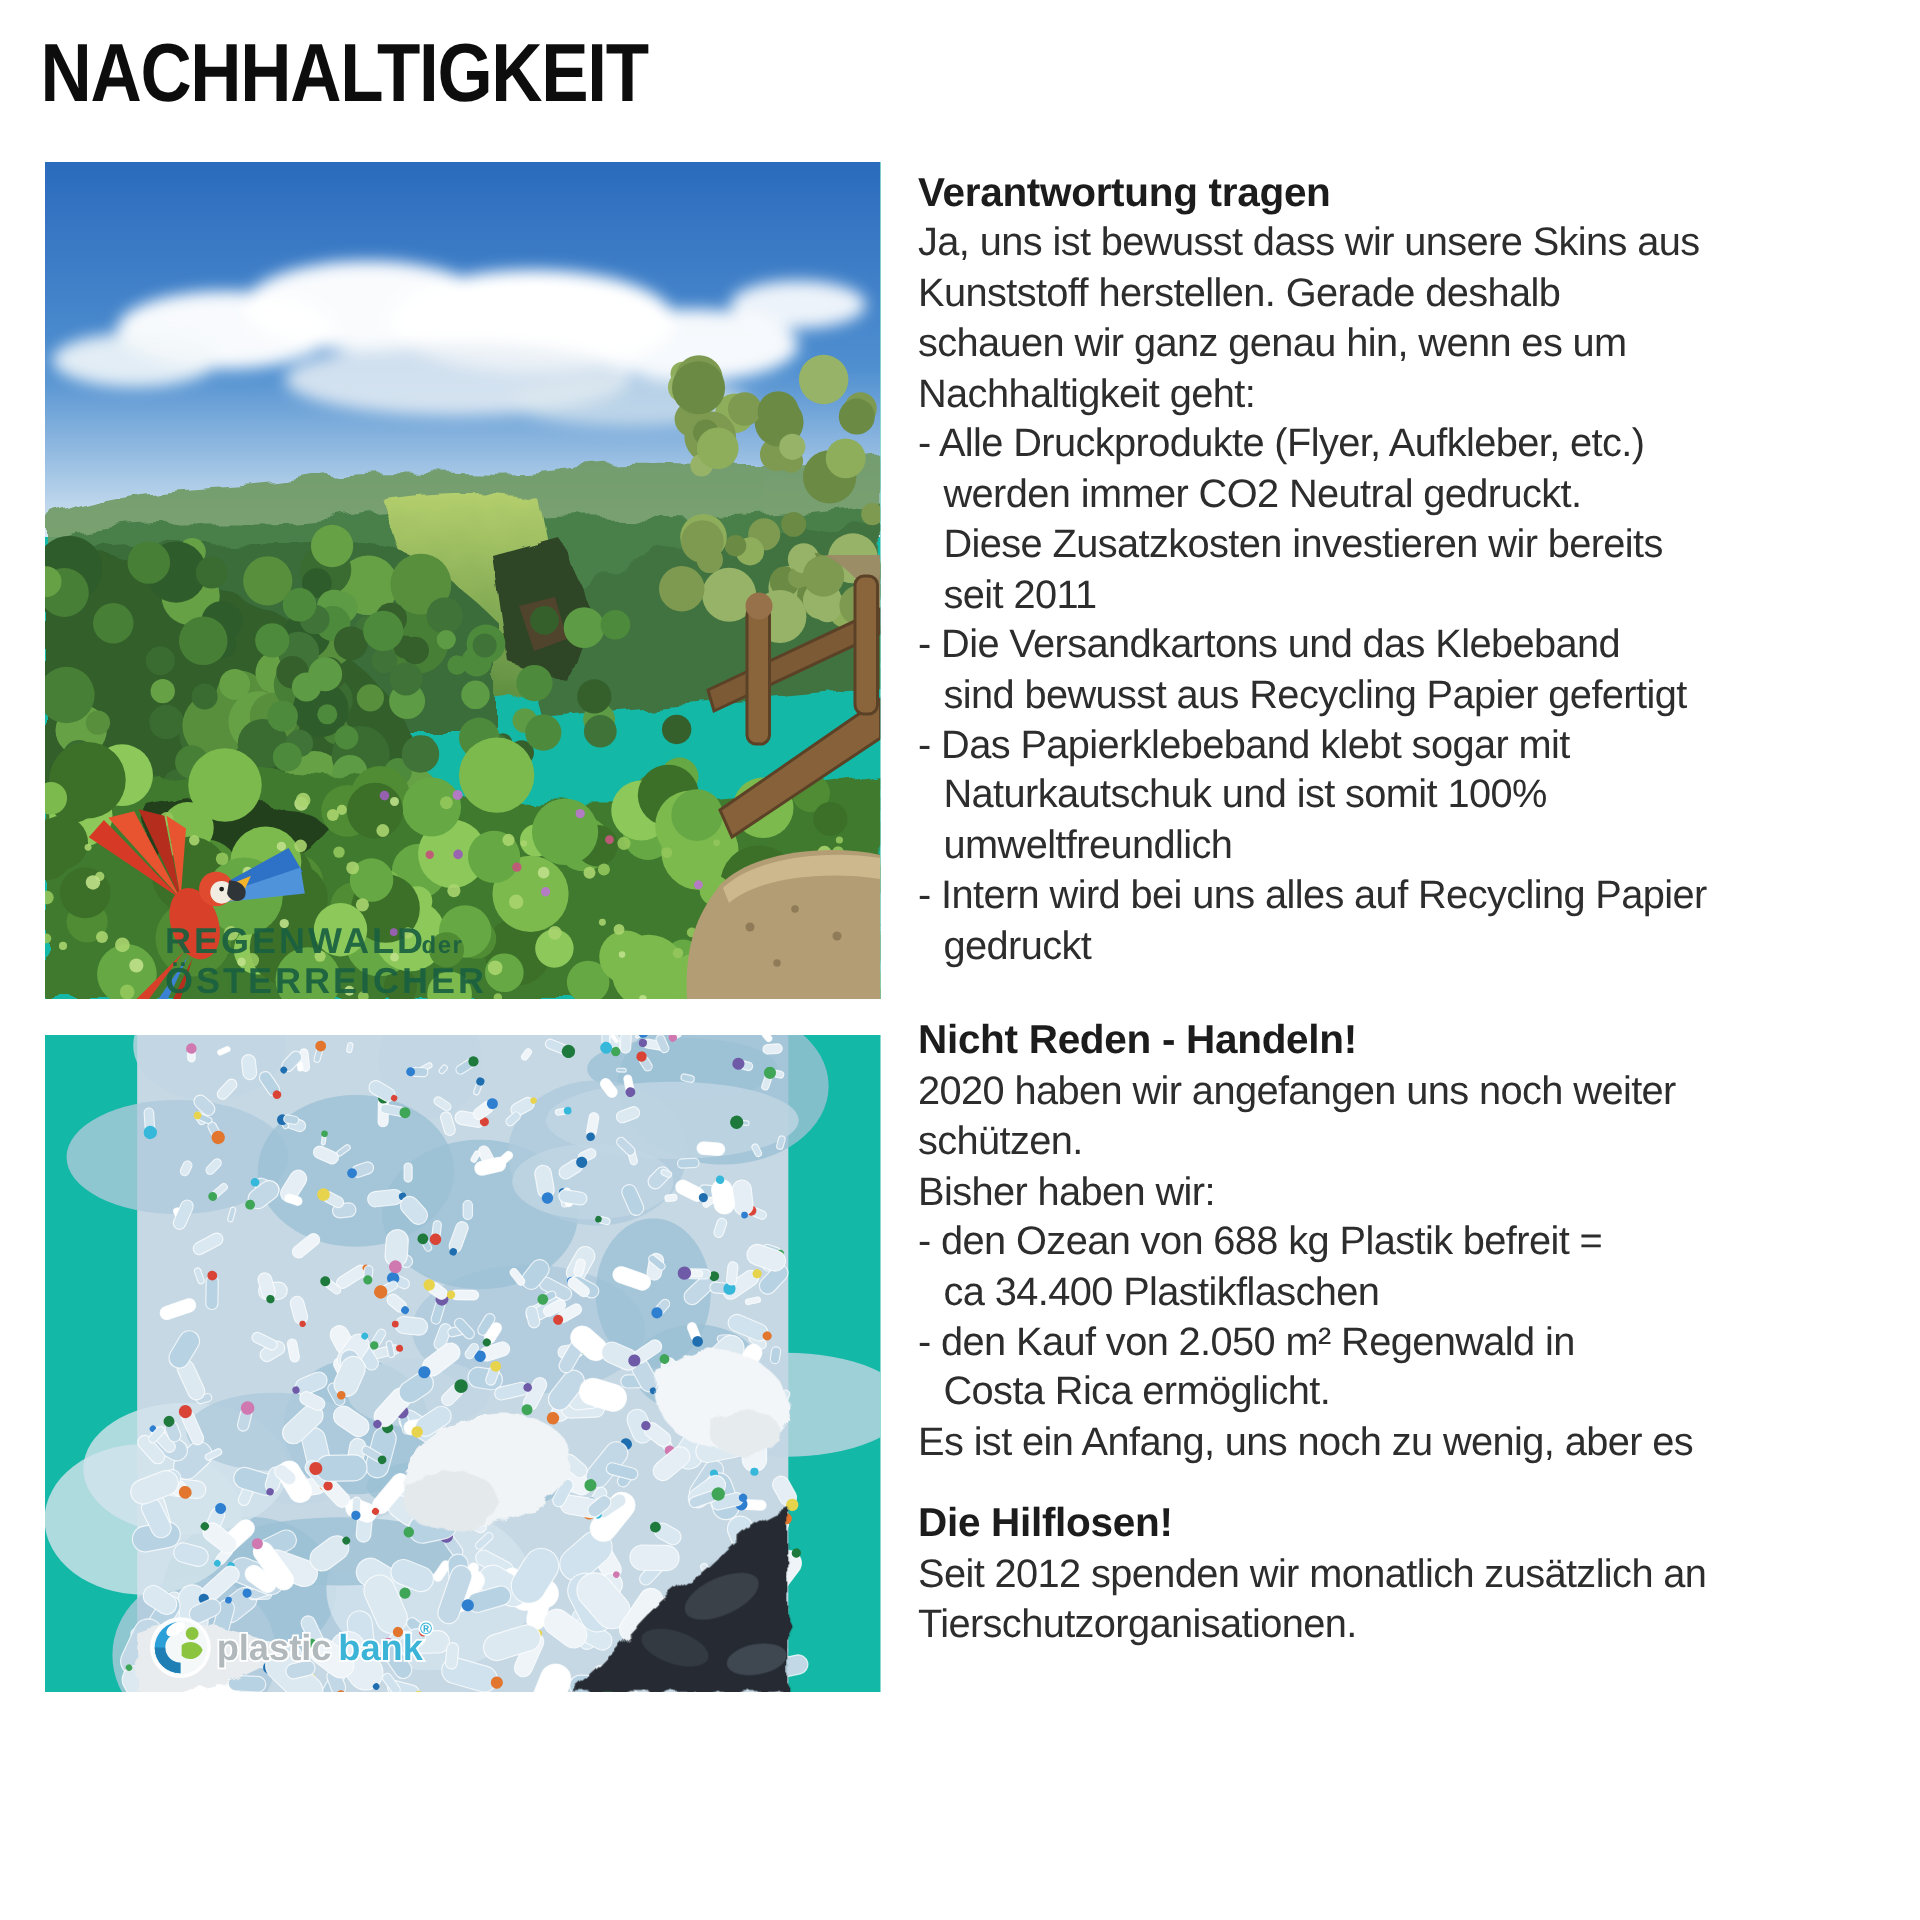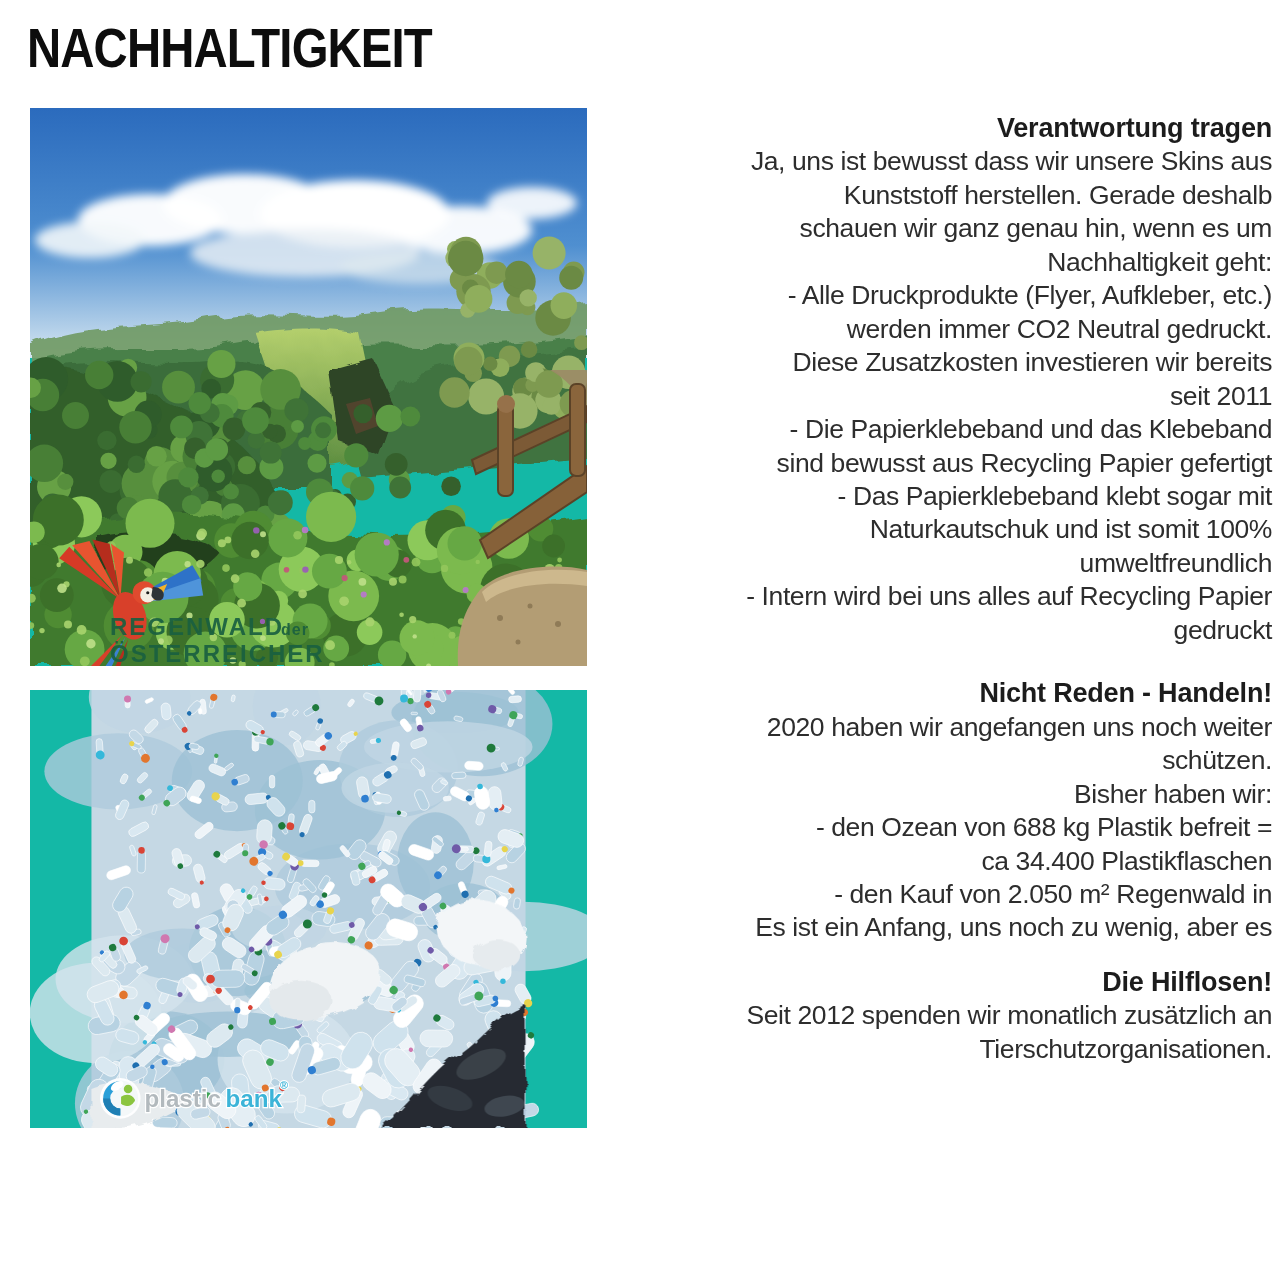--- a/index.html
+++ b/index.html
@@ -12,21 +12,21 @@
     font-size:55px;font-weight:bold;color:#0d0d0d;
     letter-spacing:-1px;transform:scaleX(.86);transform-origin:0 0;
     white-space:nowrap;
   }
   .photo{position:absolute;overflow:hidden;background:#14b8a6;}
   #img-rainforest{left:30px;top:108px;width:557px;height:558px;}
   #img-plastic{left:30px;top:690px;width:557px;height:438px;}
   .photo svg{display:block;width:100%;height:100%;}
   .col-text{
     position:absolute;left:612px;top:112px;width:660px;
-    color:#2d2d2d;font-size:26.5px;line-height:33.45px;letter-spacing:-0.4px;text-align:right;
+    color:#2d2d2d;font-size:26.5px;line-height:33.45px;letter-spacing:-0.4px;
   }
   .col-text section{margin:0;}
   .col-text section.s1{margin-top:30px;}
   .col-text section.s2{}
   .col-text section.s3{margin-top:21px;}
   .col-text h2{
     margin:0;font-size:27px;font-weight:bold;color:#1c1c1c;
     line-height:33.45px;letter-spacing:-0.2px;white-space:nowrap;
   }
   .ln{white-space:nowrap;}
@@ -1927,37 +1927,38 @@
   <section class="s0">
     <h2>Verantwortung tragen</h2>
     <div class="ln">Ja, uns ist bewusst dass wir unsere Skins aus</div>
     <div class="ln">Kunststoff herstellen. Gerade deshalb</div>
     <div class="ln">schauen wir ganz genau hin, wenn es um</div>
     <div class="ln">Nachhaltigkeit geht:</div>
     <div class="ln">- Alle Druckprodukte (Flyer, Aufkleber, etc.)</div>
     <div class="ln cont">werden immer CO2 Neutral gedruckt.</div>
     <div class="ln cont">Diese Zusatzkosten investieren wir bereits</div>
     <div class="ln cont">seit 2011</div>
-    <div class="ln">- Die Papierklebeband und das Klebeband</div>
+    <div class="ln">- Die Versandkartons und das Klebeband</div>
     <div class="ln cont">sind bewusst aus Recycling Papier gefertigt</div>
     <div class="ln">- Das Papierklebeband klebt sogar mit</div>
     <div class="ln cont">Naturkautschuk und ist somit 100%</div>
     <div class="ln cont">umweltfreundlich</div>
     <div class="ln">- Intern wird bei uns alles auf Recycling Papier</div>
     <div class="ln cont">gedruckt</div>
   </section>
 
   <section class="s1">
     <h2>Nicht Reden - Handeln!</h2>
     <div class="ln">2020 haben wir angefangen uns noch weiter</div>
     <div class="ln">schützen.</div>
     <div class="ln">Bisher haben wir:</div>
     <div class="ln">- den Ozean von 688 kg Plastik befreit =</div>
     <div class="ln cont">ca 34.400 Plastikflaschen</div>
     <div class="ln">- den Kauf von 2.050 m² Regenwald in</div>
+    <div class="ln cont">Costa Rica ermöglicht.</div>
   </section>
 
   <section class="s2">
     <div class="ln">Es ist ein Anfang, uns noch zu wenig, aber es</div>
   </section>
 
   <section class="s3">
     <h2>Die Hilflosen!</h2>
     <div class="ln">Seit 2012 spenden wir monatlich zusätzlich an</div>
     <div class="ln">Tierschutzorganisationen.</div>

